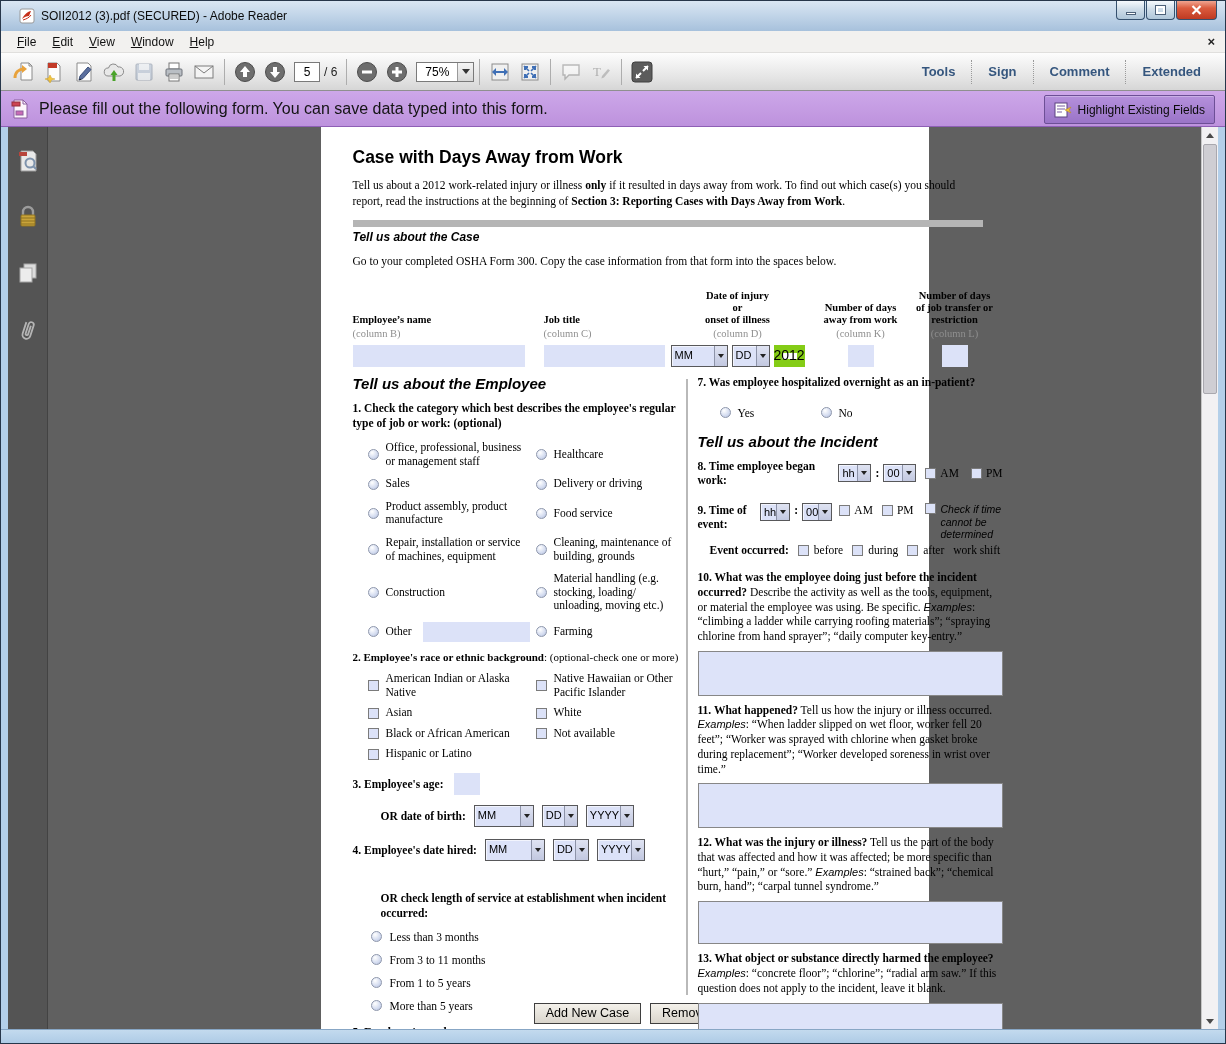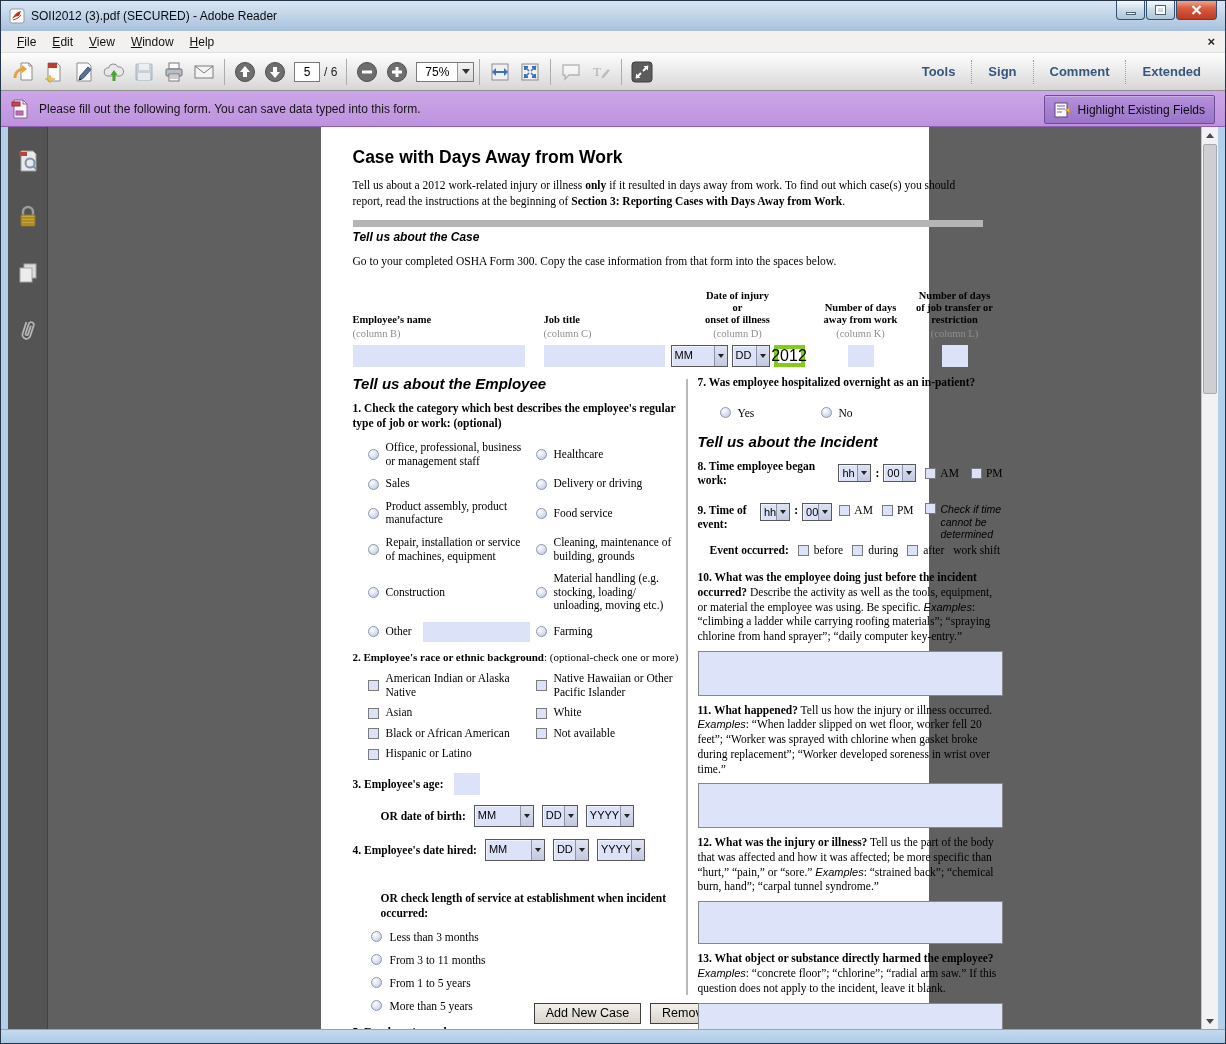--- a/index.html
+++ b/index.html
@@ -1,20 +1,20 @@
 <!DOCTYPE html>
 <html><head>
 <meta charset="utf-8">
 <style>
   * { box-sizing: border-box; margin: 0; padding: 0; }
   body { width:1226px; height:1044px; font-family:"Liberation Sans",sans-serif; background:#26364a; overflow:hidden; }
   .window { width:1226px; height:1044px; border:1px solid #26364a; background:#b3cfe9; position:relative; display:flex; flex-direction:column; }
 
   
-  .titlebar { height:30px; background:linear-gradient(#d9e6f3, #c3d6e9 45%, #a7c1dc); display:flex; align-items:center; padding-left:8px; position:relative; }
+  .titlebar { height:30px; background:linear-gradient(#d9e6f3, #c3d6e9 45%, #a7c1dc); display:flex; align-items:center; padding-left:18px; position:relative; }
   .title-text { font-size:12px; color:#0b0b0b; margin-left:6px; }
   .winbtns { position:absolute; top:0; right:8px; display:flex; gap:1px; }
   .wb { width:29px; height:19px; border:1px solid #35506e; border-top:none; border-radius:0 0 4px 4px; background:linear-gradient(#f6fafd,#cfdde9 45%,#afc6d9); display:flex; align-items:center; justify-content:center; }
   .wb-close { width:41px; background:linear-gradient(#f0a591,#da5b3e 40%,#bf3a22); }
   .glyph-min { width:10px; height:3px; background:#fff; border:1px solid #4c6078; margin-top:7px; }
   .glyph-restore { width:9px; height:8px; border:2px solid #fff; outline:1px solid #4c6078; background:transparent; }
 
   
   .menubar { height:22px; background:#f2f1ef; display:flex; align-items:center; padding-left:8px; font-size:12px; color:#111; position:relative; border-bottom:1px solid #e0dfdd; }
   .menu-item { padding:2px 8px; }
@@ -31,21 +31,21 @@
   .zoom-box { height:20px; border:1px solid #7a7a7a; background:#fff; display:flex; align-items:center; margin-left:4px; }
   .zoom-val { width:40px; text-align:center; font-size:12px; }
   .zoom-btn { width:16px; height:100%; background:linear-gradient(#f4f4f4,#d8d8d8); border-left:1px solid #9a9a9a; display:flex; align-items:center; justify-content:center; }
   .tri-down { width:0; height:0; border-left:4px solid transparent; border-right:4px solid transparent; border-top:5px solid #333; }
   .tb-links { margin-left:auto; display:flex; align-items:center; height:100%; }
   .tb-link { font-size:13px; font-weight:bold; color:#35567e; padding:0 16px; height:24px; display:flex; align-items:center; border-left:1px dotted #9a9a9a; }
   .tb-link:first-child { border-left:none; }
 
   
   .notice { height:36px; background:linear-gradient(#cda7e9,#bd92dd); border-bottom:1px solid #8e5fb5; display:flex; align-items:center; padding:0 10px; position:relative; }
-  .notice-msg { font-size:12px; color:#141414; margin-left:10px; }
+  .notice-msg { font-size:16px; color:#141414; margin-left:10px; }
   .hl-btn { position:absolute; right:10px; top:4px; height:29px; background:linear-gradient(#b590dc,#9a74c7); border:1px solid #6d4f96; border-radius:2px; display:flex; align-items:center; padding:0 9px; box-shadow:inset 0 1px 0 #c9aee6; }
   .hl-btn-label { font-size:12px; color:#0a0a0a; margin-left:6px; }
 
   
   .main { flex:1; display:flex; border-left:7px solid #b3cfe9; border-right:7px solid #b3cfe9; min-height:0; }
   .sidebar { width:40px; background:#545454; border-right:1px solid #434343; display:flex; flex-direction:column; align-items:center; padding-top:22px; gap:28px; }
   .docarea { flex:1; background:#606060; overflow:hidden; }
   .vscroll { width:17px; background:#f2f1f3; border-left:1px solid #c6c6c6; position:relative; }
   .vs-btn { height:16px; display:flex; align-items:center; justify-content:center; }
   .tri-up-s { width:0;height:0;border-left:4px solid transparent;border-right:4px solid transparent;border-bottom:5px solid #4a4a4a; }
@@ -71,21 +71,21 @@
   .ctr { text-align:left; align-items:center; }
   .ti { background:#dce2f8; height:22px; }
   .ti-sm { width:26px; height:22px; background:#dce2f8; }
 
   
   .sel { display:inline-flex; align-items:stretch; border:1px solid #58585a; background:#dce2f8; height:22px; box-shadow:inset 1px 1px 0 #f2f4fd; }
   .sel-val { flex:1; font-family:"Liberation Sans",sans-serif; font-size:11px; display:flex; align-items:center; padding-left:3px; }
   .sel-btn { width:13px; background:linear-gradient(#dfe3f2,#c2c8e0); border-left:1px solid #8d93a8; display:flex; align-items:center; justify-content:center; }
   .sel-btn .tri { width:0;height:0;border-left:3px solid transparent;border-right:3px solid transparent;border-top:4px solid #222; }
   .sel-sm { height:18px; }
-  .year-box { width:31px; height:22px; background:#fff; border:4px solid #84cc16; font-family:"Liberation Sans",sans-serif; font-size:16px; display:flex; align-items:center; justify-content:center; }
+  .year-box { width:31px; height:22px; background:#fff; border:8px solid #84cc16; font-family:"Liberation Sans",sans-serif; font-size:14px; display:flex; align-items:center; justify-content:center; }
 
   
   .cols { position:relative; height:622px; margin-top:8px; }
   .col-div { position:absolute; left:333px; top:4px; height:616px; width:2px; background:#b9b9b9; }
   .lcol { position:absolute; left:0; top:0; width:326px; }
   .rcol { position:absolute; left:345px; top:0; width:305px; }
   .h2 { font-family:"Liberation Sans",sans-serif; font-size:15px; font-weight:bold; font-style:italic; }
   .q { font-weight:bold; margin-top:8px; line-height:1.3; }
   .nowrap { white-space:nowrap; }
 

